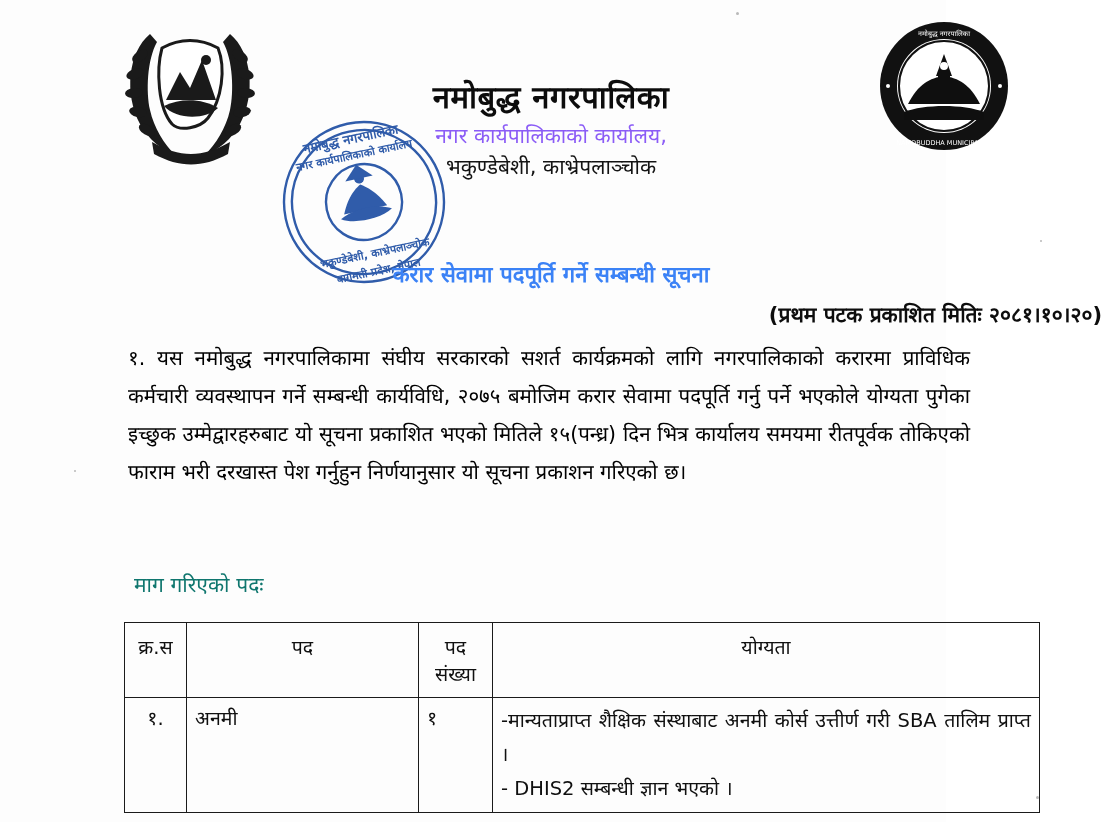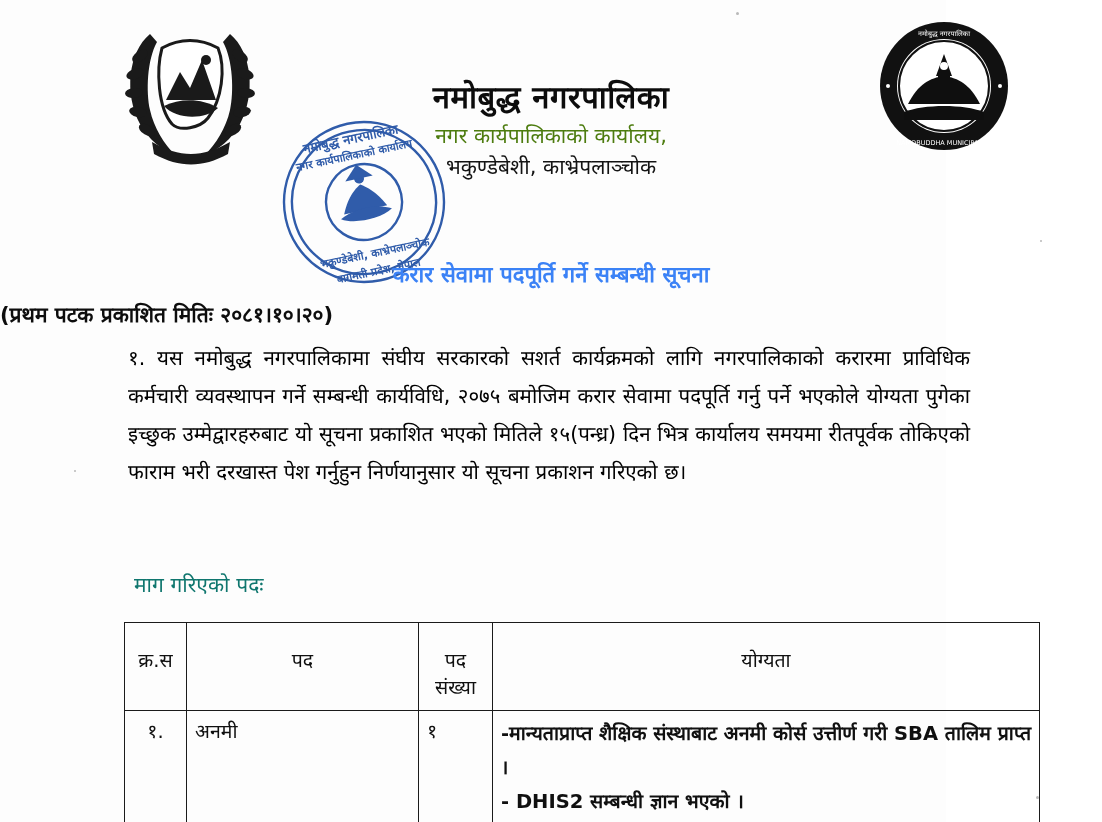--- a/index.html
+++ b/index.html
@@ -52,21 +52,21 @@
     font-size: 31px;
     font-weight: bold;
     letter-spacing: 0.5px;
     line-height: 1.25;
     color: #0c0c0c;
   }
   .org-office {
     font-size: 21px;
     line-height: 1.5;
     margin-top: 4px;
-    color: #4d7c0f;
+    color: #8b5cf6;
   }
   .org-address {
     font-size: 21px;
     line-height: 1.5;
     color: #131313;
   }
 
   
   .stamp {
     position: absolute;
@@ -87,21 +87,21 @@
     text-align: center;
     font-size: 22px;
     font-weight: bold;
     color: #3b82f6;
   }
   .notice-date {
     position: absolute;
     left: 0;
     top: 300px;
     width: 1102px;
-    text-align: left;
+    text-align: right;
     font-size: 21px;
     font-weight: bold;
     color: #0d0d0d;
   }
 
   
   .body-para {
     position: absolute;
     left: 128px;
     top: 340px;
@@ -134,33 +134,32 @@
     border: 1.6px solid #1b1b1b;
     padding: 6px 8px;
     font-size: 19.5px;
     vertical-align: top;
     color: #101010;
     font-weight: normal;
   }
   .post-table th {
     text-align: center;
     font-weight: normal;
-    padding-top: 23px;
+    padding-top: 10px;
     padding-bottom: 10px;
   }
   .col-sn { width: 62px; }
   .col-post { width: 232px; }
   .col-count { width: 74px; }
   .col-qual { width: auto; }
 
   .c-center { text-align: center; }
   .qual-line {
     line-height: 1.75;
     text-align: justify;
-    font-weight: bold;
   }
   .qual-line.j { text-align: justify; text-justify: inter-word; }
 
   
   .speck {
     position: absolute;
     background: #b9b9b9;
     border-radius: 50%;
   }
 </style>

